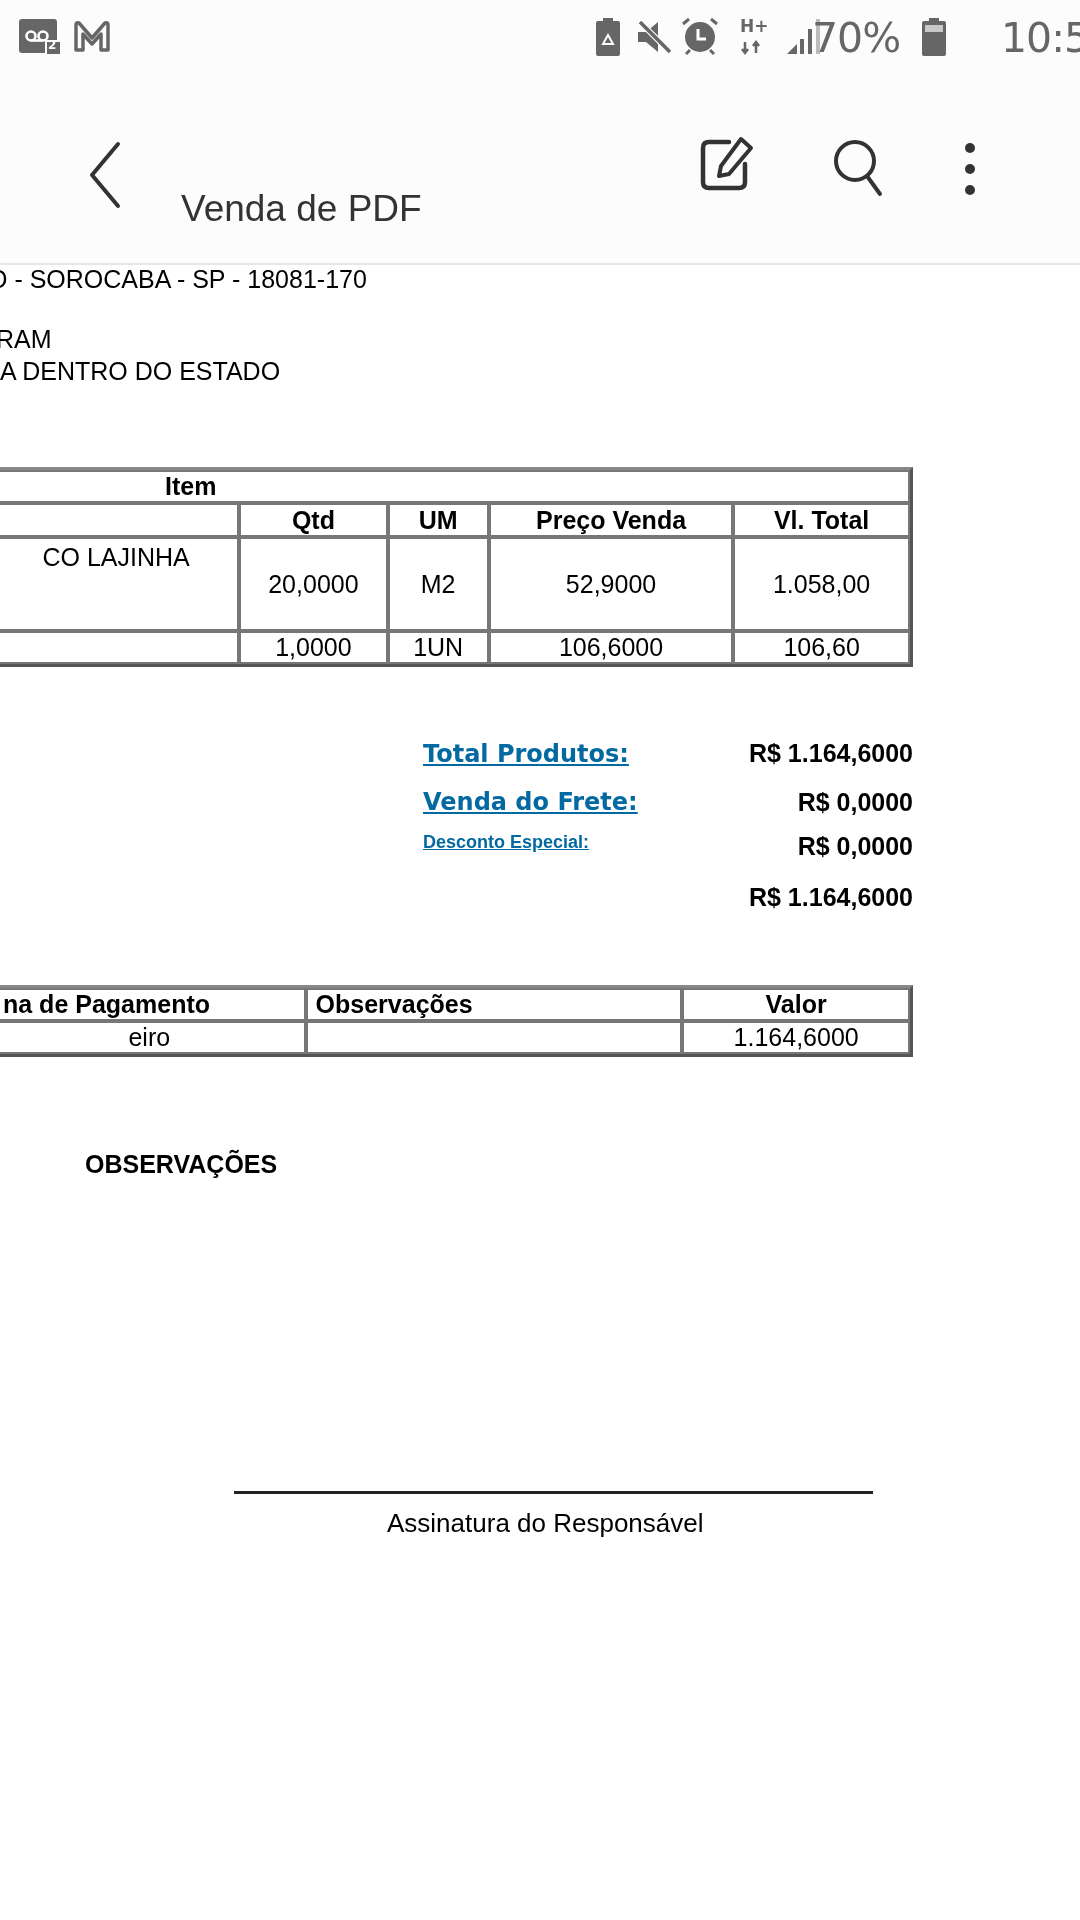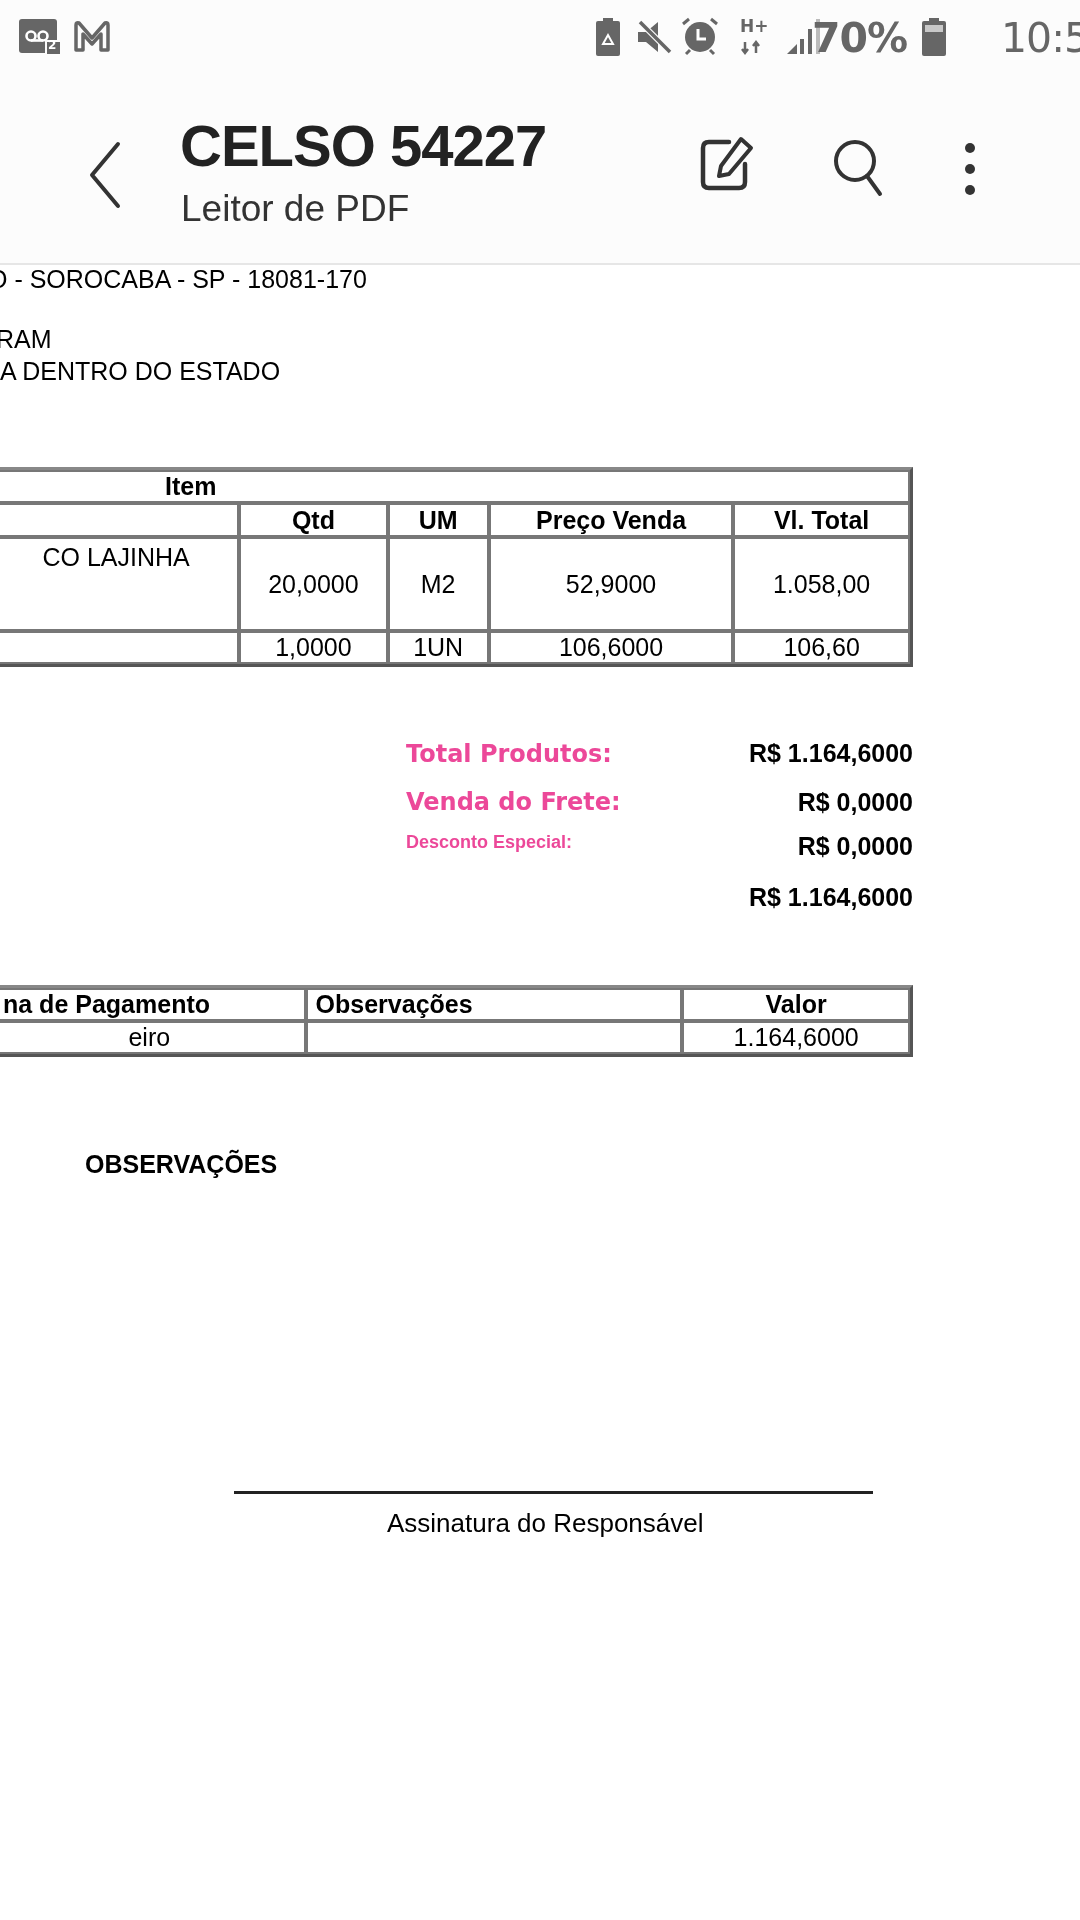--- a/index.html
+++ b/index.html
@@ -13,21 +13,21 @@
   .ab-btn { position:absolute; cursor:pointer; }
   .doc { position:absolute; left:0; top:265px; width:1080px; height:1655px; background:#fff; overflow:hidden; }
   .doc-text { position:absolute; font-family:"Liberation Sans", sans-serif; color:#000; white-space:nowrap; }
   .t24 { font-size:25px; }
   table.grid { position:absolute; border-collapse:separate; border-spacing:0; border:3px solid #555; border-top-color:#888; border-left-color:#888; }
   table.grid td { border:2px solid #777; padding:0 8px; font-family:"Liberation Sans", sans-serif; font-size:25px; color:#000; white-space:nowrap; overflow:hidden;text-align:center; }
   .hdr { font-weight:bold; text-align:center; }
   .right { text-align:right; }
   .center { text-align:center; }
   .left { text-align:left; }
-  .tot-label { position:absolute; left:406px; font-family:"Liberation Sans", sans-serif; color:#ec4899; white-space:nowrap; }
+  .tot-label { position:absolute; left:423px; font-family:"Liberation Sans", sans-serif; color:#0369a1; white-space:nowrap;text-decoration:underline; }
   .tot-value { position:absolute; right:167px; font-family:"Liberation Sans", sans-serif; font-weight:bold; font-size:25px; color:#000; white-space:nowrap; text-align:right; }
   .heavy { font-family:"DejaVu Sans", sans-serif; font-weight:bold; }
 </style>
 </head>
 <body>
 
 <div class="statusbar">
   <span class="sb-icon" style="left:19px;top:19px;">
     <svg width="42" height="36" viewBox="0 0 42 36">
       <rect x="0" y="0" width="38" height="34" rx="3" fill="#666"></rect>
@@ -76,39 +76,38 @@
       </svg>
   </span>
   <span class="sb-icon" style="left:787px;top:17px;">
     <svg width="36" height="38" viewBox="0 0 36 38">
         <path d="M0 37 L10 27 V37 Z" fill="#666"></path>
         <rect x="13" y="22" width="4" height="15" fill="#666"></rect>
         <rect x="21" y="12" width="4" height="25" fill="#666"></rect>
         <rect x="29" y="2" width="4" height="35" fill="#bbb"></rect>
       </svg>
   </span>
-  <span class="sb-text" style="left:812px;font-weight:bold;">70%</span>
+  <span class="sb-text" style="left:812px;">70%</span>
   <span class="sb-icon" style="left:922px;top:18px;">
     <svg width="24" height="38" viewBox="0 0 24 38">
         <rect x="7" y="0" width="10" height="4" fill="#666"></rect>
         <rect x="0" y="3" width="24" height="35" rx="2" fill="#666"></rect>
         <rect x="3" y="7" width="18" height="7" fill="#c8c8c8"></rect>
       </svg>
   </span>
   <span class="sb-text" style="left:1001px;">10:52</span>
 </div>
 
 <div class="appbar">
   <div class="ab-btn" style="left:75px;top:50px;width:60px;height:80px;">
     <svg width="60" height="80" viewBox="0 0 60 80">
         <path d="M43 14 L17 45 L43 76" fill="none" stroke="#333" stroke-width="4" stroke-linecap="round" stroke-linejoin="round"></path>
       </svg>
   </div>
-  <div class="title">CELSO 54227</div>
-  <div class="subtitle">Leitor de PDF</div>
+  <div class="subtitle">Venda de PDF</div>
 
   <div class="ab-btn" style="left:695px;top:50px;width:64px;height:70px;">
     <svg width="64" height="70" viewBox="0 0 64 70">
       <path d="M34 12 H14 Q8 12 8 18 V52 Q8 58 14 58 H44 Q50 58 50 52 V34" fill="none" stroke="#333" stroke-width="4.5" stroke-linecap="round"></path>
       <path d="M46 9 L56 18 L34 44 L24 46 L26 36 Z" fill="none" stroke="#333" stroke-width="4" stroke-linejoin="round"></path>
     </svg>
   </div>
   <div class="ab-btn" style="left:828px;top:54px;width:64px;height:66px;">
     <svg width="64" height="66" viewBox="0 0 64 66">
       <circle cx="27" cy="27" r="19" fill="none" stroke="#333" stroke-width="4"></circle>

